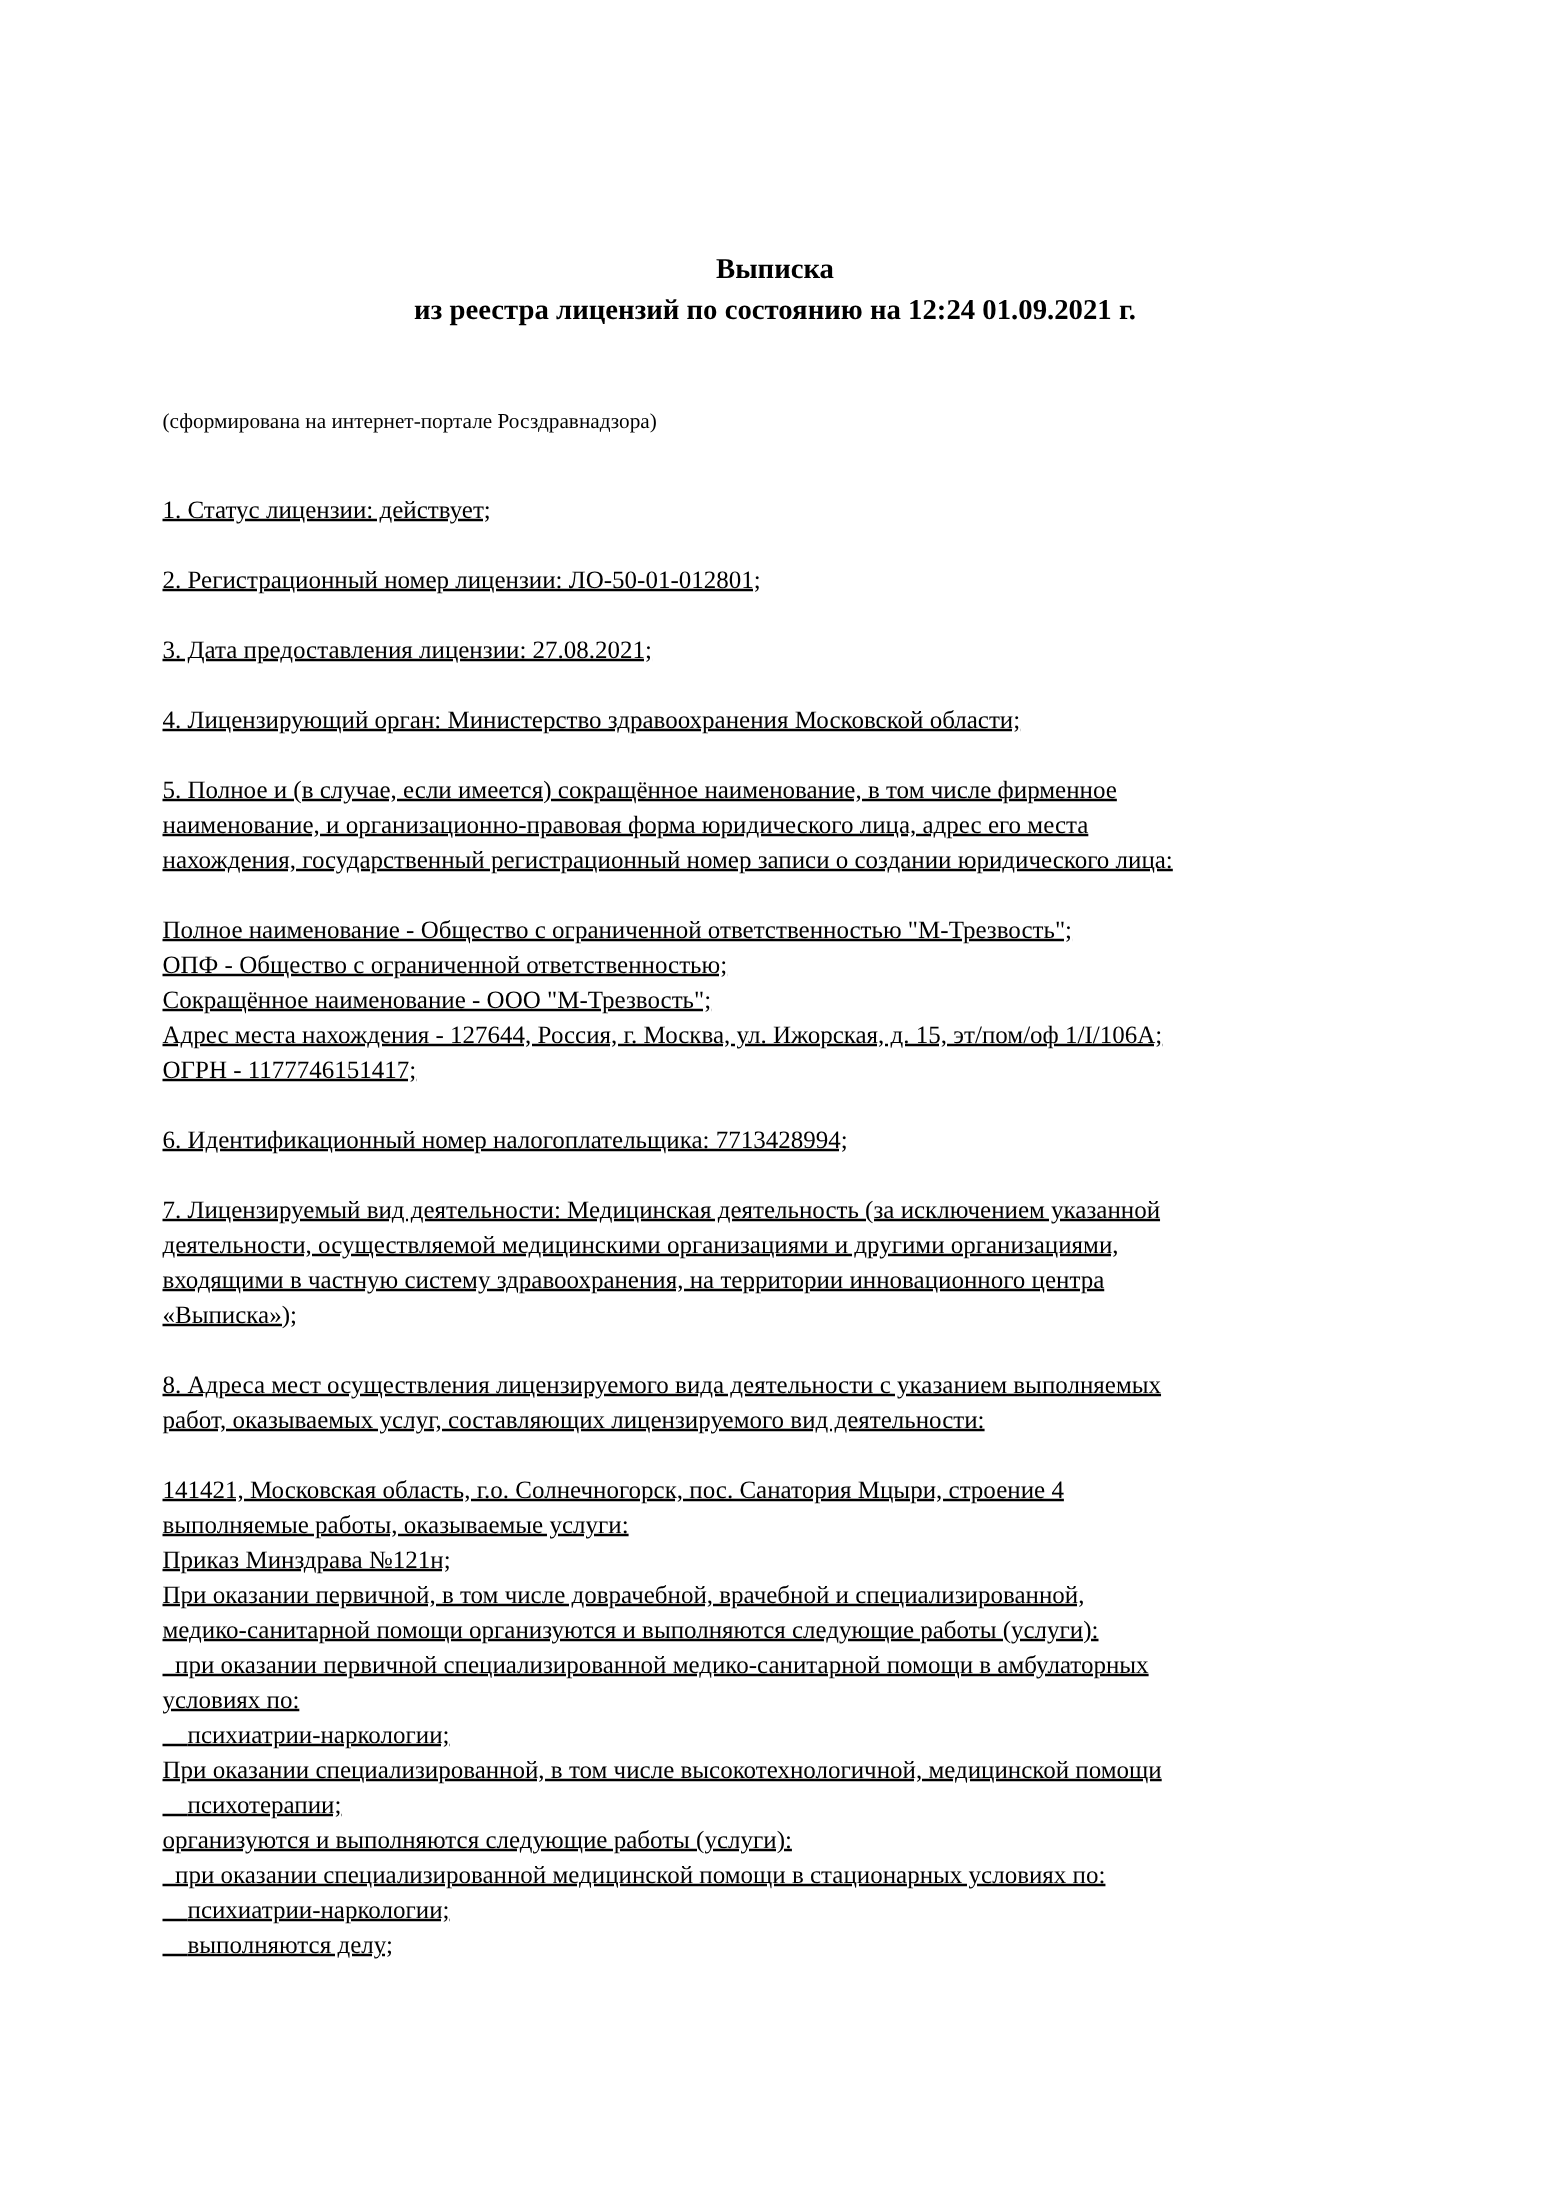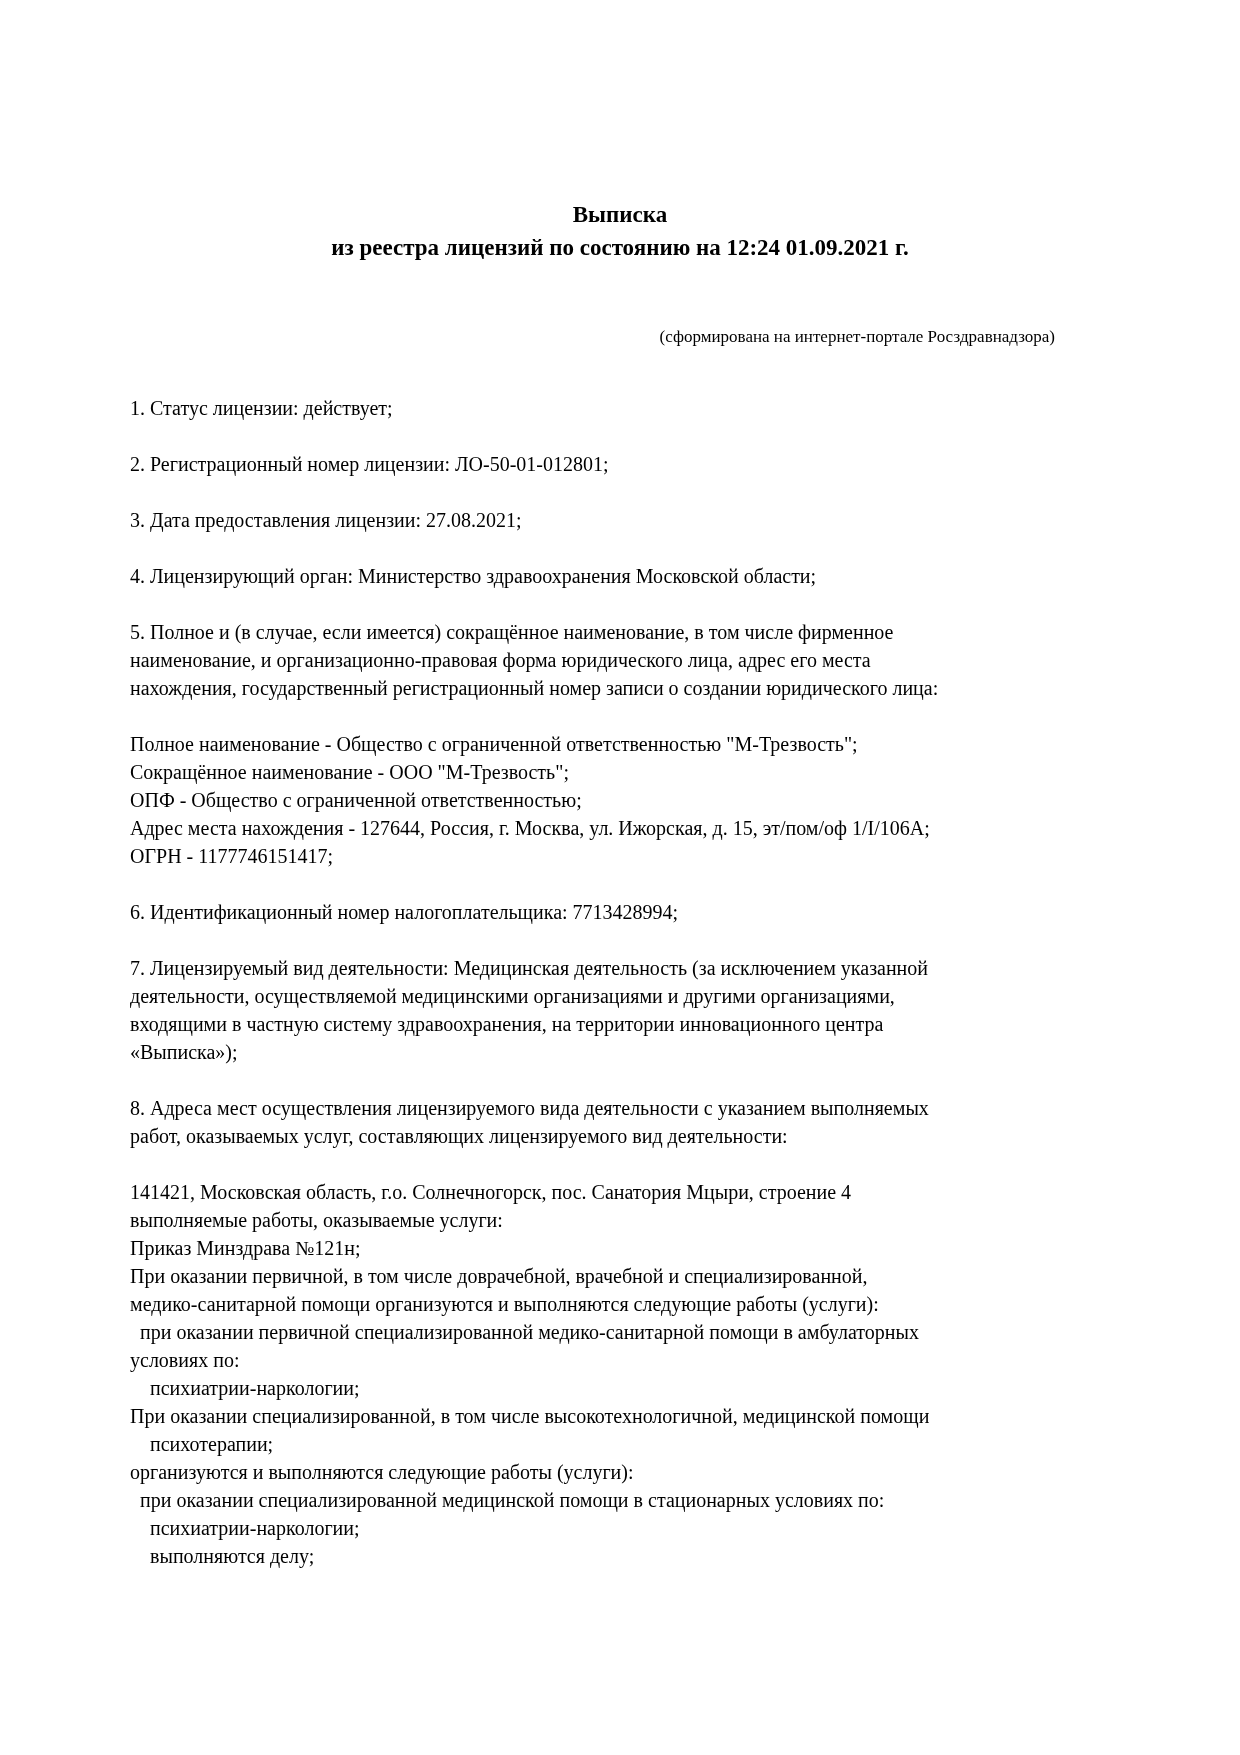--- a/index.html
+++ b/index.html
@@ -23,28 +23,28 @@
     color: #000000;
   }
   .title {
     text-align: center;
     font-weight: bold;
     font-size: 23px;
     line-height: 33px;
     margin-bottom: 62px;
   }
   .subtitle {
-    text-align: right;
     font-size: 17px;
     line-height: 22px;
     padding-right: 55px;
     margin-bottom: 46px;
   }
   .block {
     margin-bottom: 28px;
+    text-decoration: underline;
   }
   .line {
     white-space: pre-wrap;
     min-height: 28px;
   }
 </style>
 </head>
 <body>
 
 <div class="page">
@@ -73,22 +73,22 @@
   </div>
 
   <div class="block">
     <div class="line">5. Полное и (в случае, если имеется) сокращённое наименование, в том числе фирменное</div>
     <div class="line">наименование, и организационно-правовая форма юридического лица, адрес его места</div>
     <div class="line">нахождения, государственный регистрационный номер записи о создании юридического лица:</div>
   </div>
 
   <div class="block">
     <div class="line">Полное наименование - Общество с ограниченной ответственностью "М-Трезвость";</div>
+    <div class="line">ОПФ - Общество с ограниченной ответственностью;</div>
     <div class="line">Сокращённое наименование - ООО "М-Трезвость";</div>
-    <div class="line">ОПФ - Общество с ограниченной ответственностью;</div>
     <div class="line">Адрес места нахождения - 127644, Россия, г. Москва, ул. Ижорская, д. 15, эт/пом/оф 1/I/106А;</div>
     <div class="line">ОГРН - 1177746151417;</div>
   </div>
 
   <div class="block">
     <div class="line">6. Идентификационный номер налогоплательщика: 7713428994;</div>
   </div>
 
   <div class="block">
     <div class="line">7. Лицензируемый вид деятельности: Медицинская деятельность (за исключением указанной</div>

